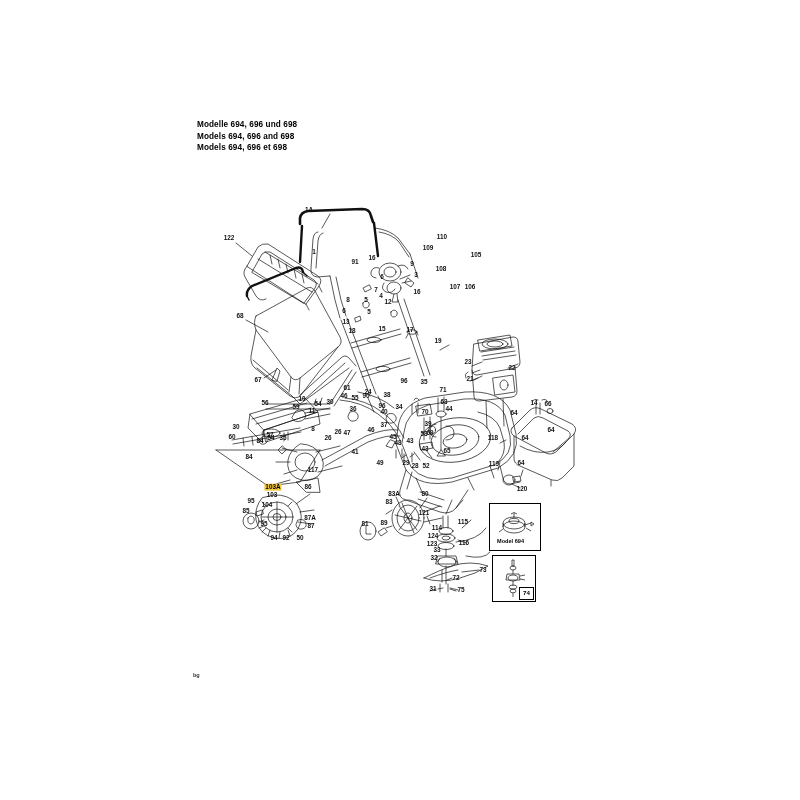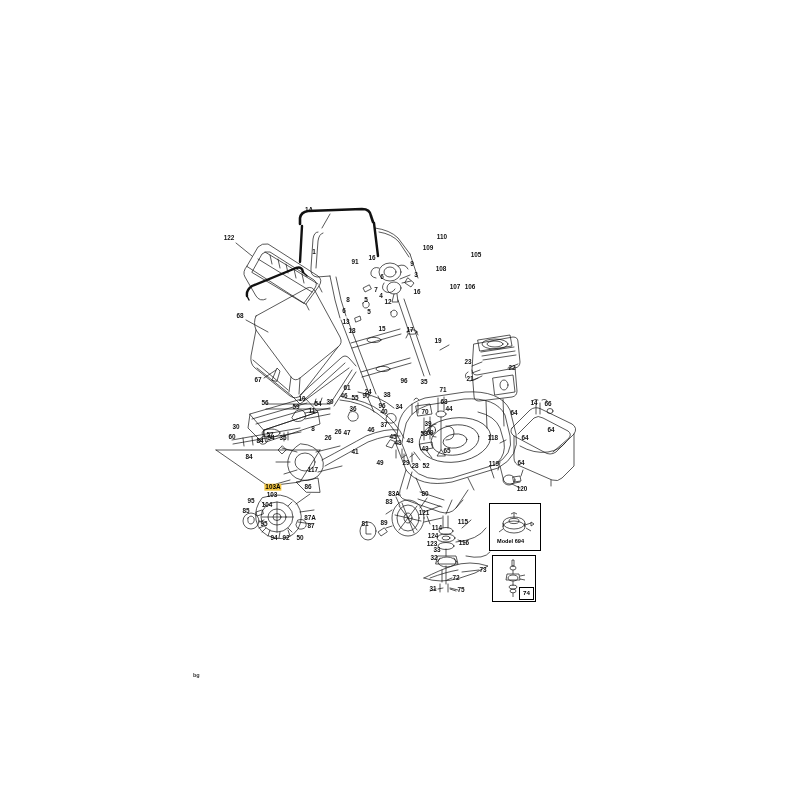--- a/index.html
+++ b/index.html
@@ -31,20 +31,25 @@
 
   
   #footer-mark{position:absolute;left:193px;top:672px;
                font-size:5.5px;font-weight:bold;color:#333;}
 </style>
 </head>
 <body>
 
 <div id="page">
 
+  <div id="title-block">
+    <div class="title-line">Modelle 694, 696 und 698</div>
+    <div class="title-line">Models 694, 696 and 698</div>
+    <div class="title-line">Models 694, 696 et 698</div>
+  </div>
 
   <svg id="drawing" viewBox="0 0 800 800">
     <g fill="none" stroke="#111" stroke-width="0.7" stroke-linejoin="round" stroke-linecap="round">
 
       <path d="M300 224 L300 218 Q301 212 308 211 L362 209 Q370 209 371 216 L373 222" stroke-width="2.6"></path>
       <path d="M302 226 L300 262 M374 223 L378 256" stroke-width="2.4"></path>
       <path d="M247 296 Q246 290 252 286 L296 268 Q302 266 303 272" stroke-width="2.4"></path>
       <path d="M247 296 L249 300 M303 272 L307 276" stroke-width="1.4"></path>
 
       <path d="M318 232 Q314 232 313 239 L311 268 Q310 276 317 277 L330 276"></path>

